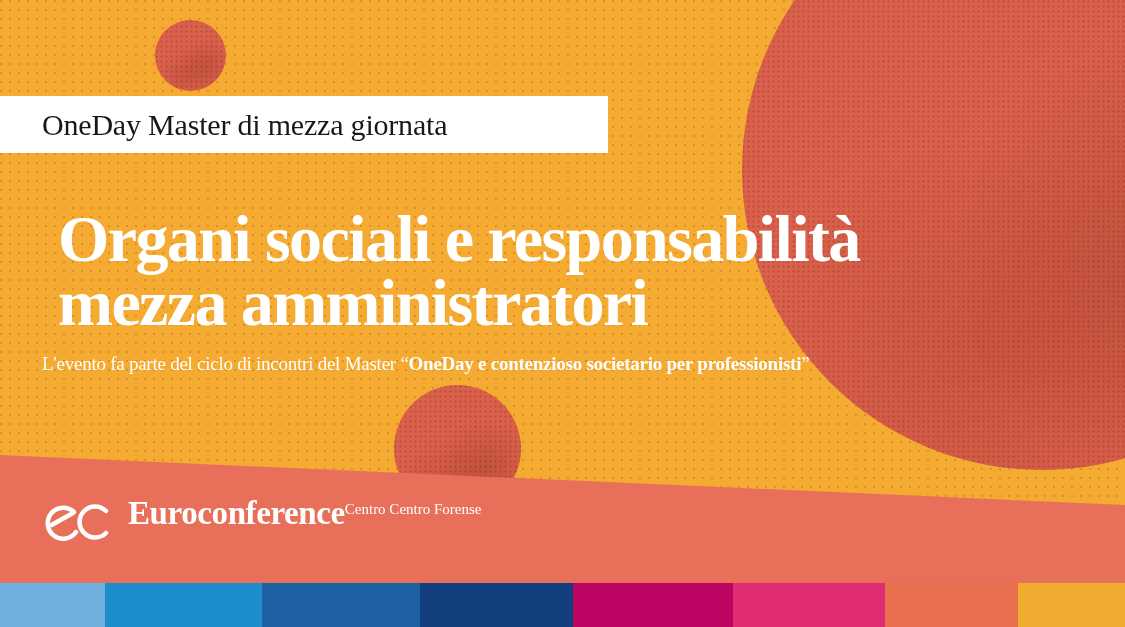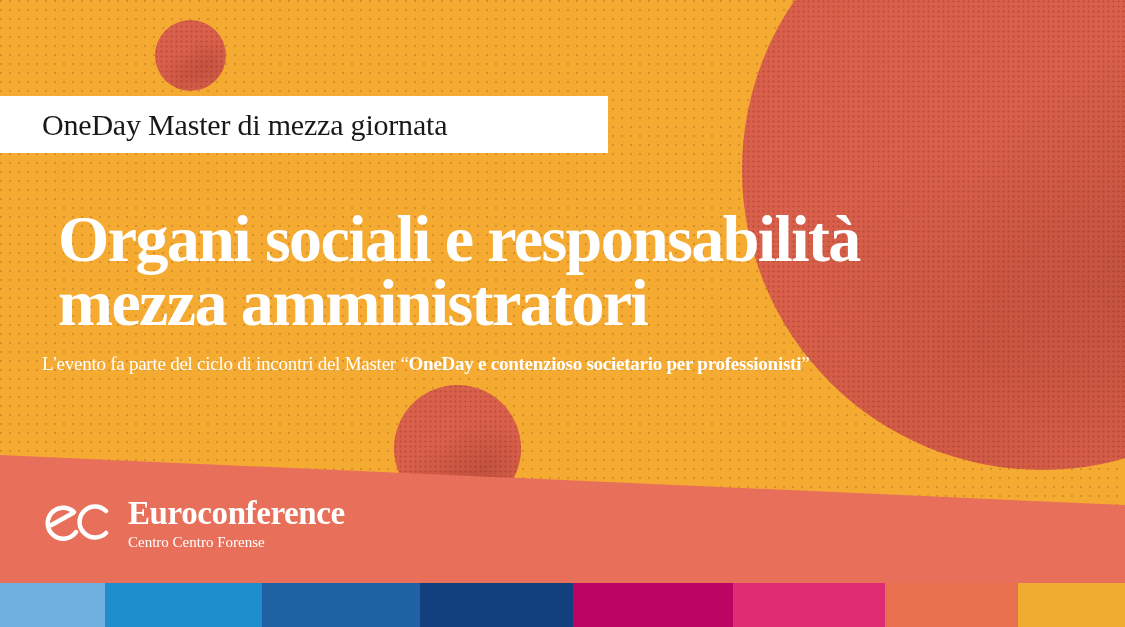--- a/index.html
+++ b/index.html
@@ -129,21 +129,21 @@
     top: 497px;
     display: flex;
     align-items: flex-start;
   }
   .logo-mark {
     width: 74px;
     height: 48px;
     margin-right: 11px;
     flex: none;
   }
-  .logo-words { display: flex; flex-direction: column; }
+  .logo-words { display: flex; }
   .logo-name {
     font-size: 33px;
     font-weight: 700;
     color: #ffffff;
     line-height: 1.0;
     letter-spacing: -0.4px;
   }
   .logo-tagline {
     margin-top: 4px;
     font-size: 15px;

